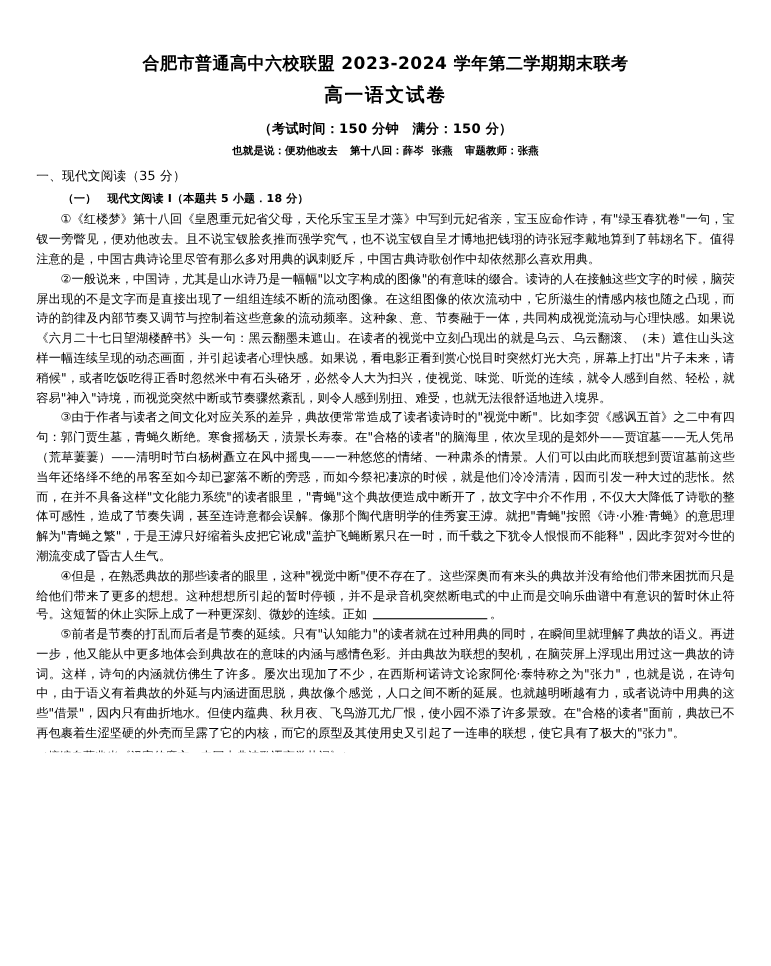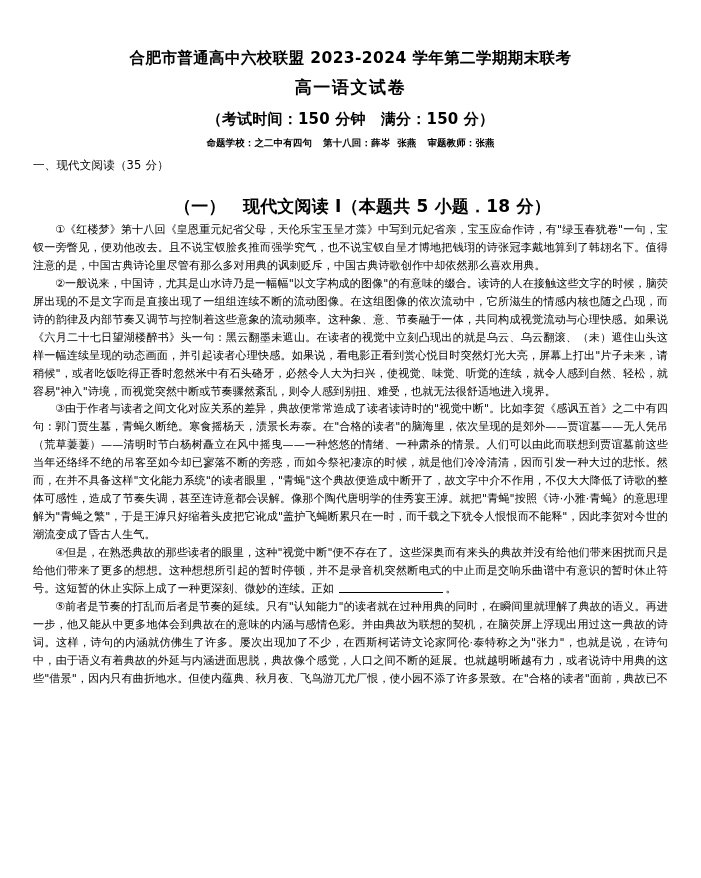--- a/index.html
+++ b/index.html
@@ -39,21 +39,21 @@
   .doc-subtitle {
     text-align: center;
     font-size: 17px;
     font-weight: bold;
     letter-spacing: 1.6px;
     line-height: 1.4;
     margin: 0 0 8px 0;
   }
   .exam-meta {
     text-align: center;
-    font-size: 15px;
+    font-size: 12px;
     font-weight: bold;
     line-height: 1.5;
     margin: 0 0 5px 0;
     letter-spacing: 0.2px;
   }
   .credits-line {
     text-align: center;
     font-size: 9.5px;
     font-weight: bold;
     line-height: 1.5;
@@ -71,27 +71,26 @@
 
   
   .section-heading {
     font-size: 11.5px;
     font-weight: normal;
     line-height: 1.55;
     margin: 0 0 1px 0;
     letter-spacing: 0.2px;
   }
   .subsection-heading {
-    font-size: 17px;
+    font-size: 10px;
     font-weight: bold;
     line-height: 1.6;
-    margin: 18px 0 1px 0;
+    margin: 4px 0 1px 0;
     text-indent: 24px;
     letter-spacing: 0.2px;
-    text-align: center;
   }
   .instruction {
     font-size: 11px;
     line-height: 1.6;
     margin: 0 0 1px 0;
     text-indent: 22px;
     letter-spacing: 0.2px;
   }
   .material-label {
     font-size: 11px;
@@ -135,21 +134,21 @@
 <div class="page">
   <div class="page-inner">
 
     <div class="doc-title">合肥市普通高中六校联盟 2023-2024 学年第二学期期末联考</div>
 
     <div class="doc-subtitle">高一语文试卷</div>
 
     <div class="exam-meta">（考试时间：150 分钟　满分：150 分）</div>
 
     <div class="credits-line">
-      <span>命题学校：</span><span>之二中有四句</span><span class="gap"></span><span>第十八回：</span><span>薛岑</span><span class="gap-sm"></span><span>张燕</span><span class="gap"></span><span>审题教师：</span><span>张燕</span>
+      <span>也就是说：</span><span>便劝他改去</span><span class="gap"></span><span>第十八回：</span><span>薛岑</span><span class="gap-sm"></span><span>张燕</span><span class="gap"></span><span>审题教师：</span><span>张燕</span>
     </div>
 
     <div class="section-heading">一、现代文阅读（35 分）</div>
 
     <div class="subsection-heading">（一）　现代文阅读 I（本题共 5 小题．18 分）</div>
 
 
 
     <p class="para">①《红楼梦》第十八回《皇恩重元妃省父母，天伦乐宝玉呈才藻》中写到元妃省亲，宝玉应命作诗，有"绿玉春犹卷"一句，宝钗一旁瞥见，便劝他改去。且不说宝钗脍炙推而强学究气，也不说宝钗自呈才博地把钱珝的诗张冠李戴地算到了韩翃名下。值得注意的是，中国古典诗论里尽管有那么多对用典的讽刺贬斥，中国古典诗歌创作中却依然那么喜欢用典。</p>
 

